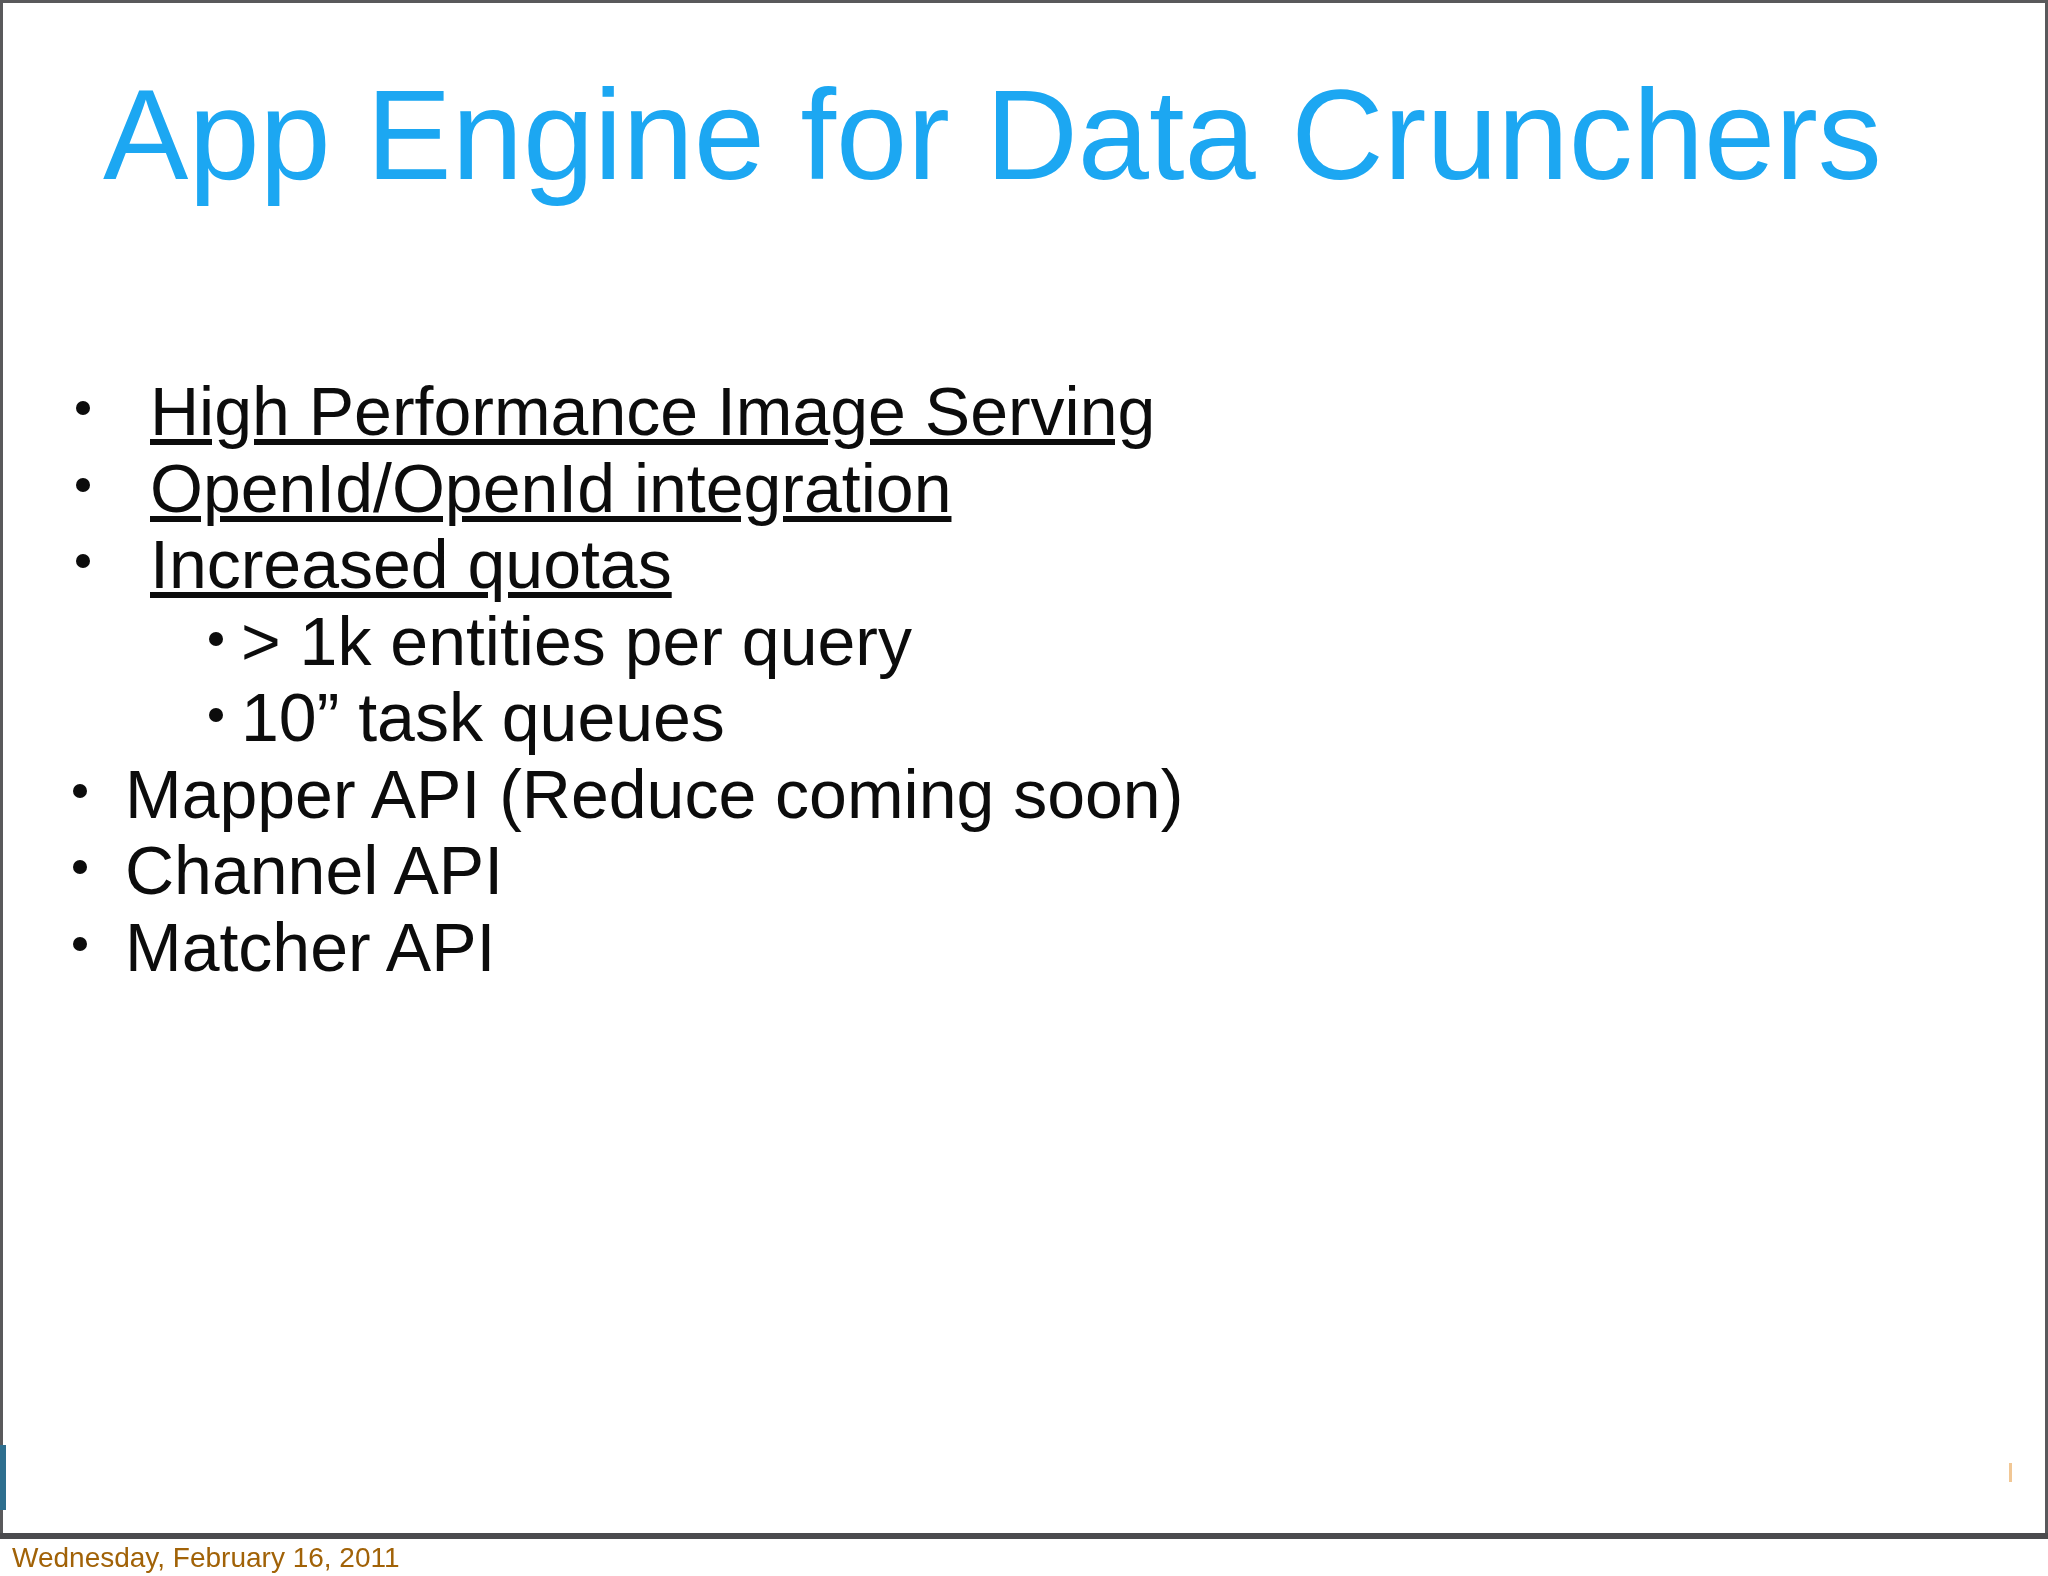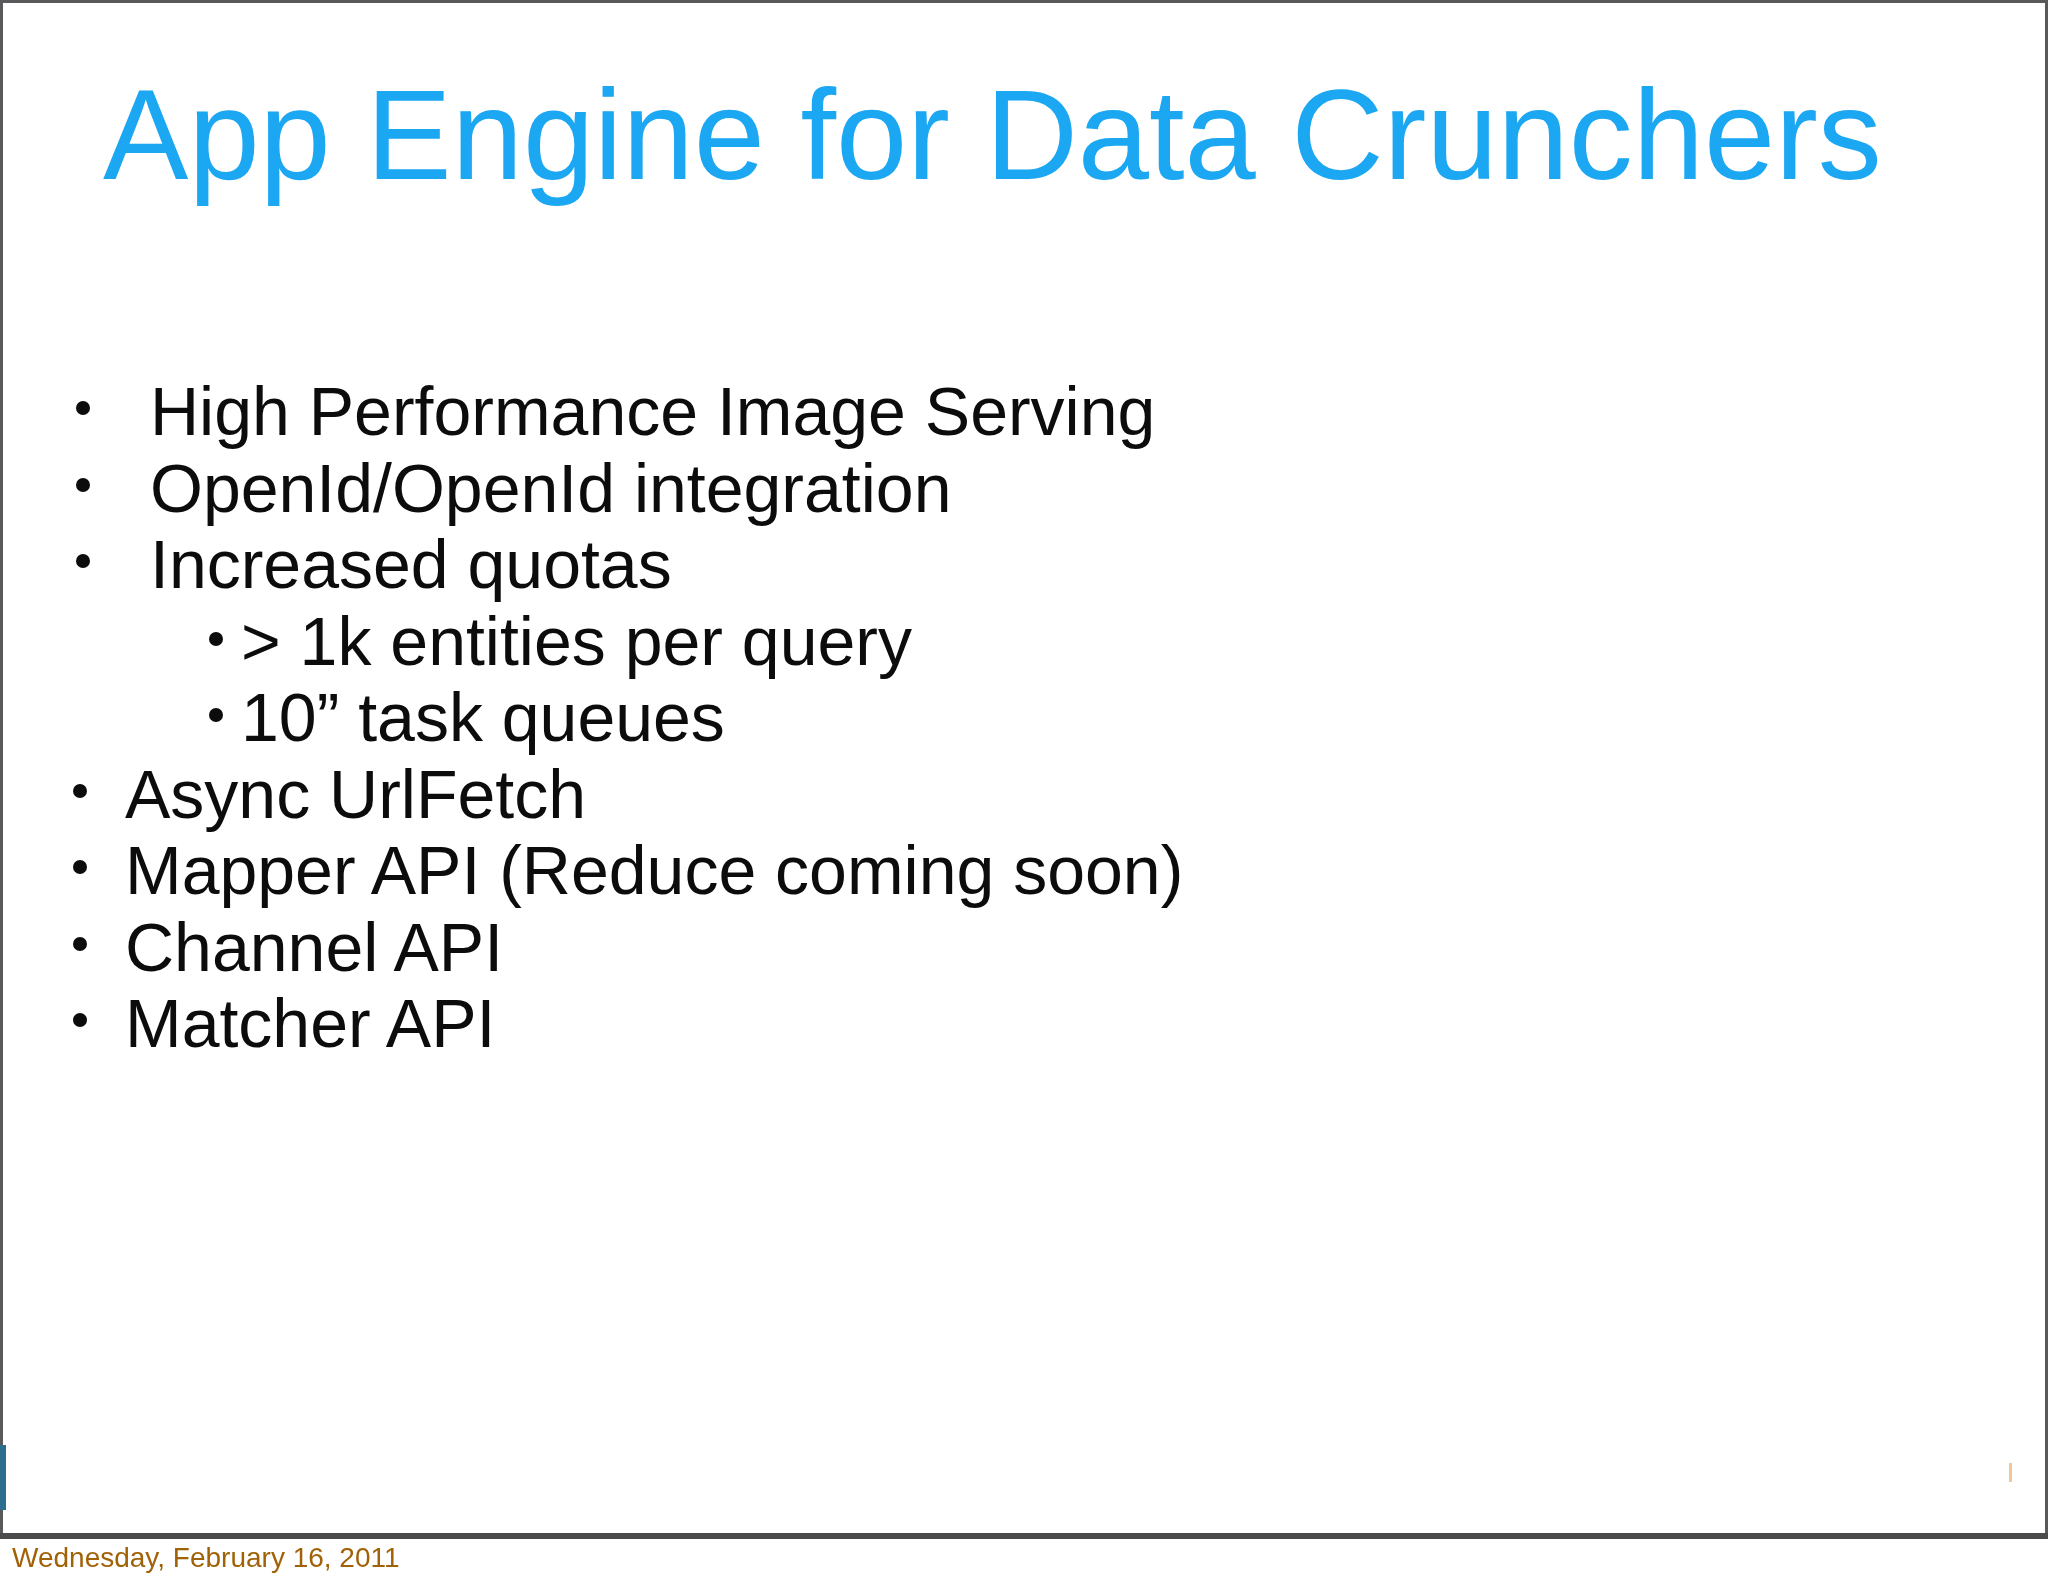--- a/index.html
+++ b/index.html
@@ -85,21 +85,21 @@
   }
   .txt {
     position: absolute;
     top: 0;
     line-height: 76.5px;
     font-size: 68px;
     color: #0c0c0c;
     white-space: nowrap;
   }
   .lvl1a .dot { left: 73px; }
-  .lvl1a .txt { left: 147px; }
+  .lvl1a .txt { left: 147px; text-decoration: underline; }
   .lvl2 .dot  { left: 206px; top: 29px; }
   .lvl2 .txt  { left: 238px; }
   .lvl1b .dot { left: 70px; }
   .lvl1b .txt { left: 122px; }
   
   .teal-mark {
     position: absolute;
     left: 0; top: 1445px;
     width: 6px; height: 65px;
     background: var(--left-mark, #2d6e8e);
@@ -142,24 +142,20 @@
       <div class="row lvl2">
         <span class="dot"></span>
         <span class="txt">&gt; 1k entities per query</span>
       </div>
 
       <div class="row lvl2">
         <span class="dot"></span>
         <span class="txt">10” task queues</span>
       </div>
 
-      <div class="row lvl1b">
-        <span class="dot"></span>
-        <span class="txt">Async UrlFetch</span>
-      </div>
 
       <div class="row lvl1b">
         <span class="dot"></span>
         <span class="txt">Mapper API (Reduce coming soon)</span>
       </div>
 
       <div class="row lvl1b">
         <span class="dot"></span>
         <span class="txt">Channel API</span>
       </div>

